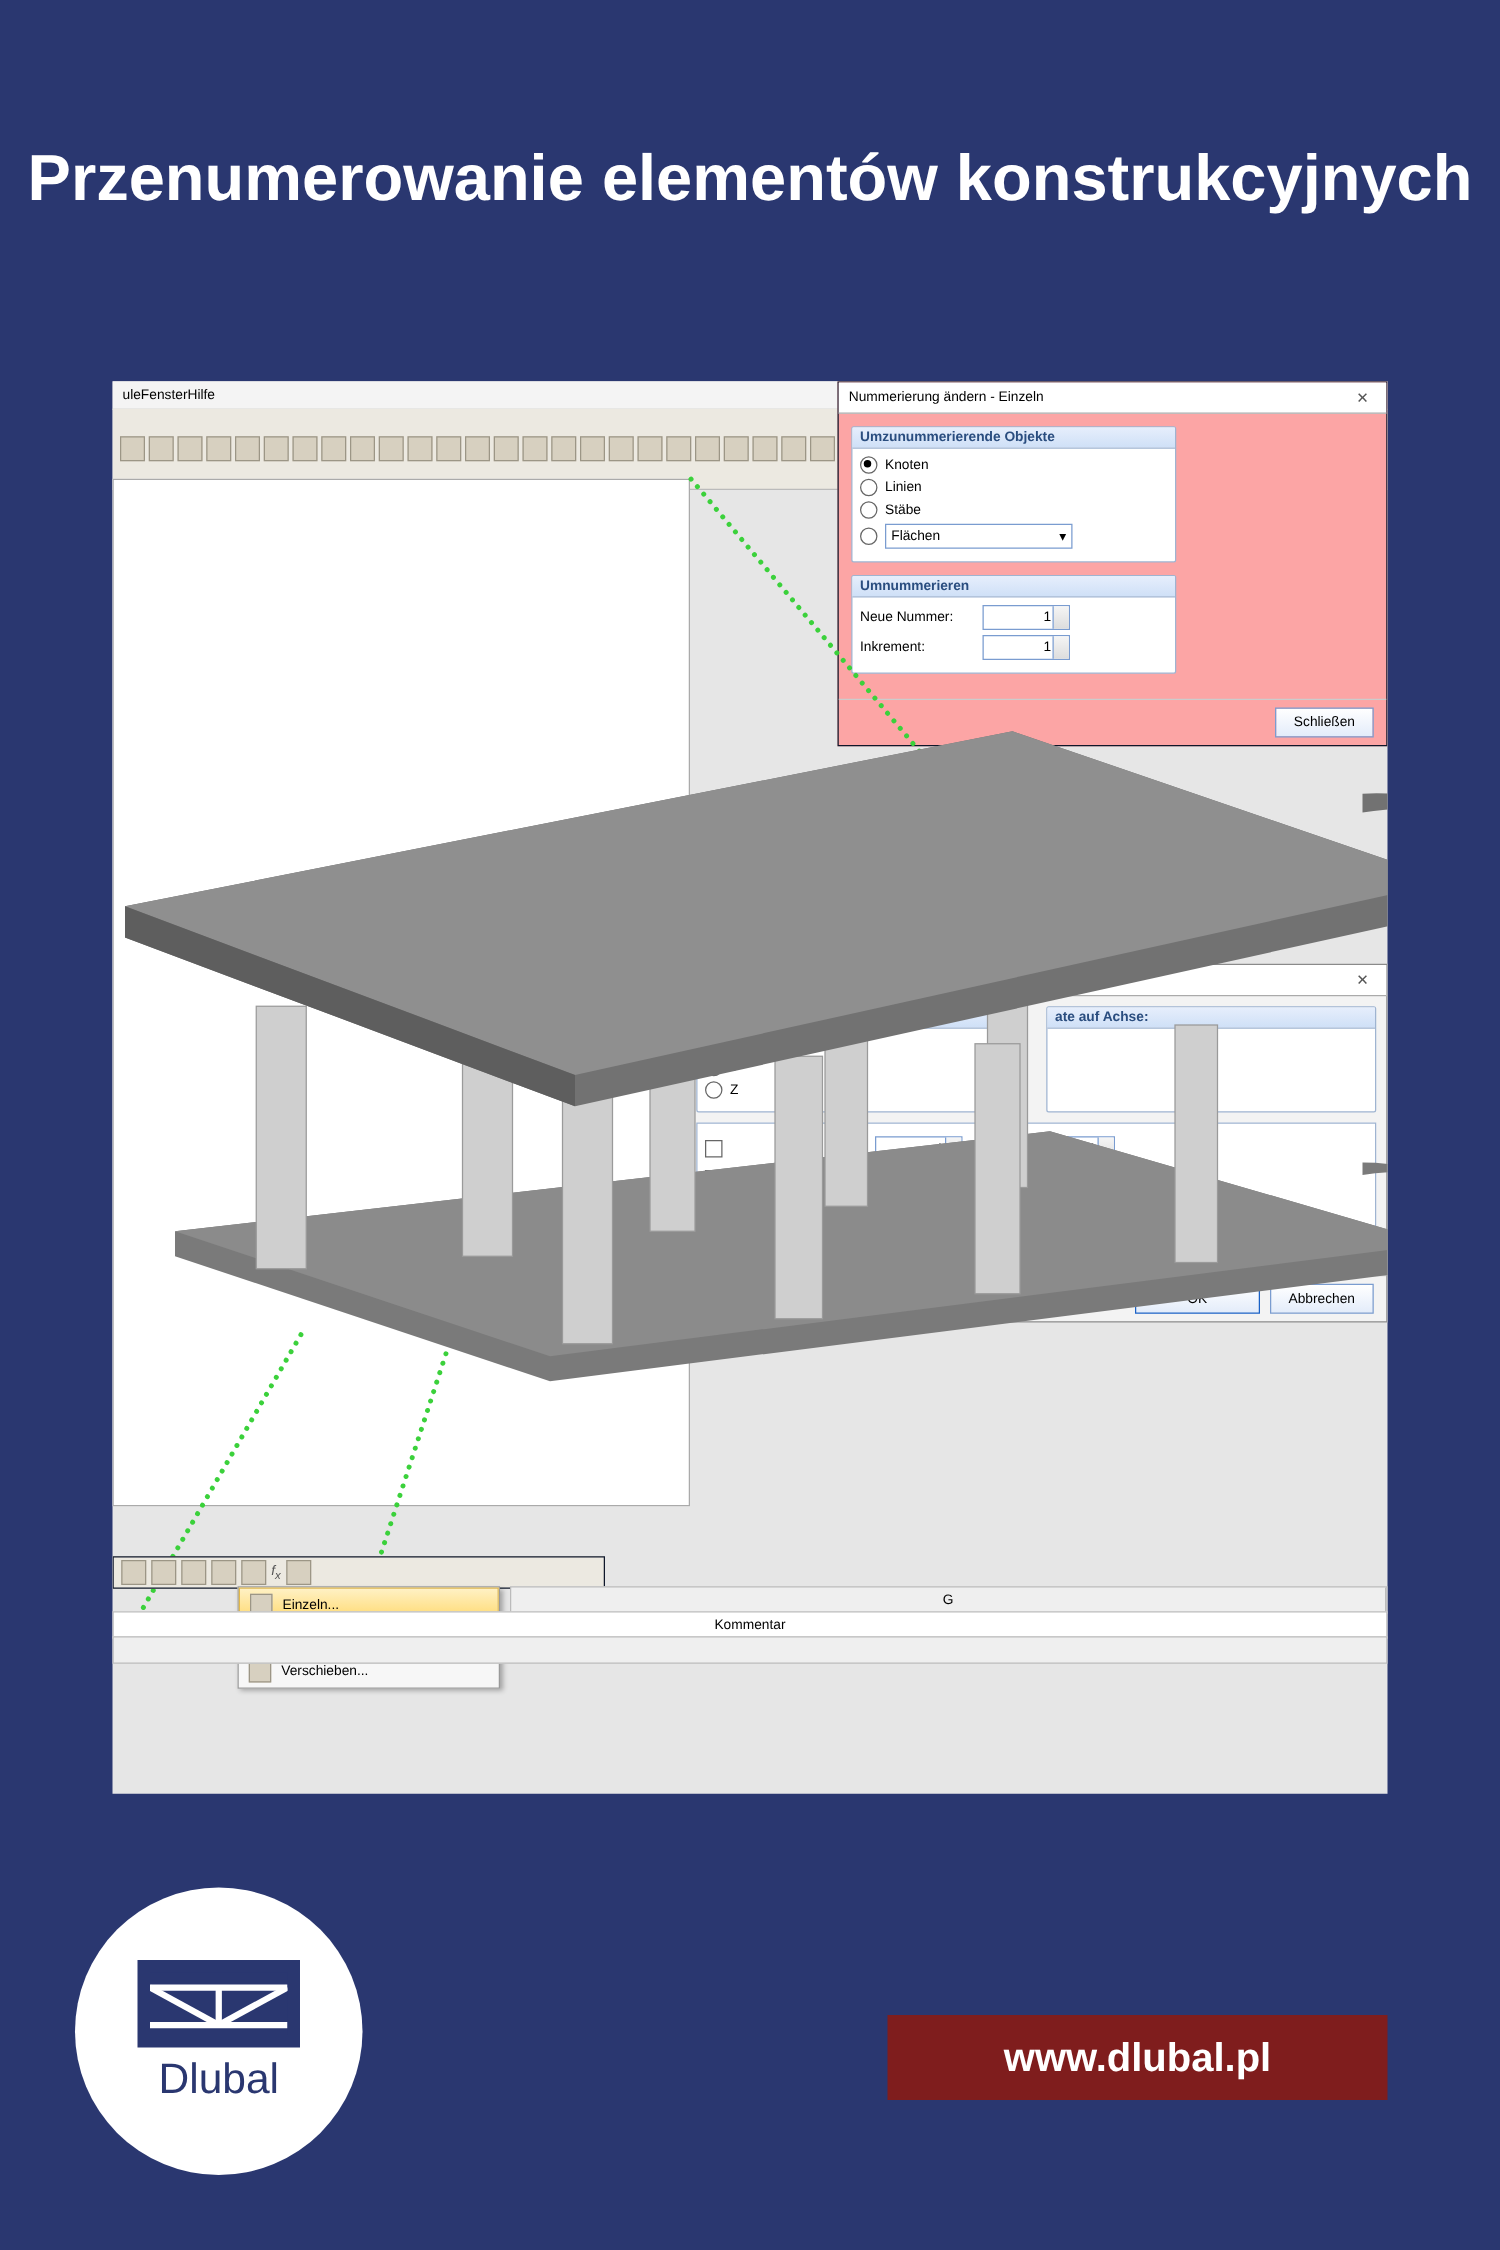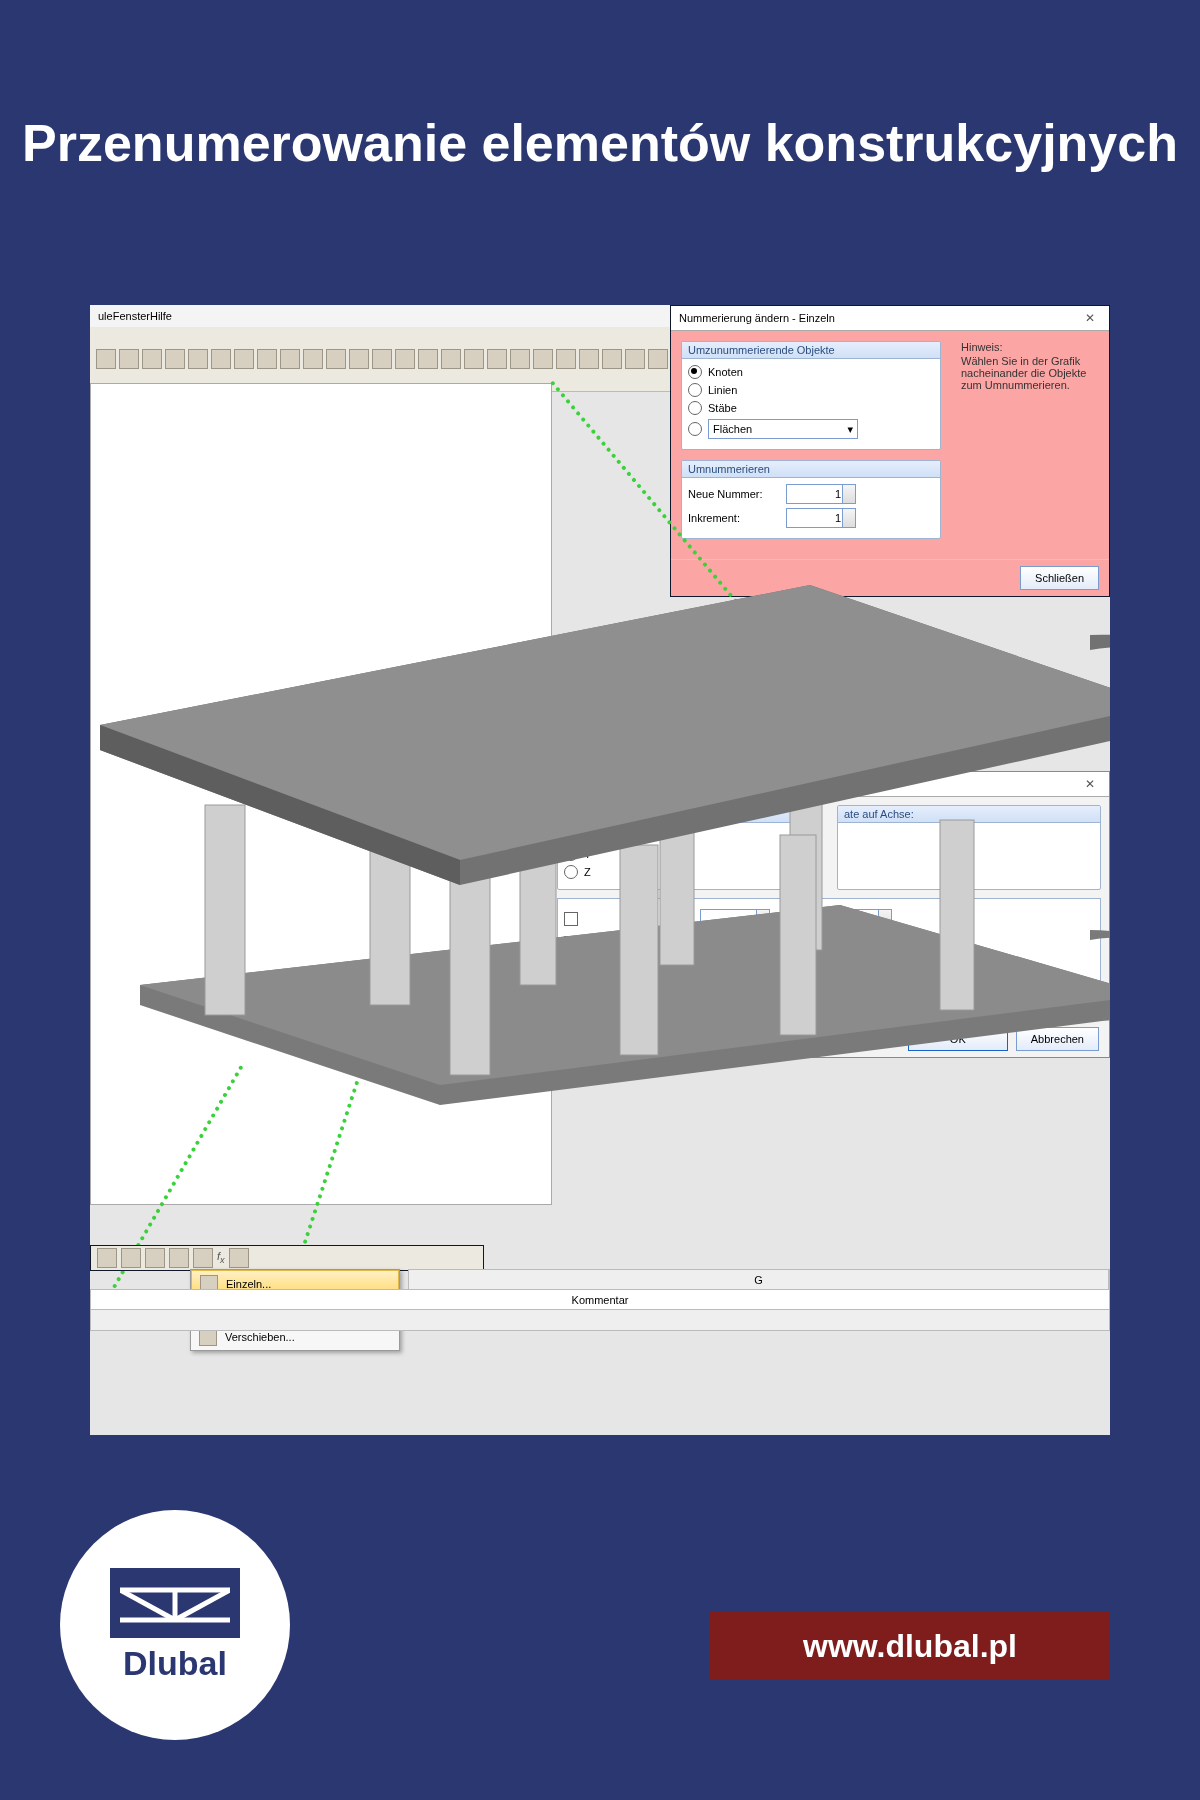--- a/index.html
+++ b/index.html
@@ -14,21 +14,21 @@
 .tb-icon{width:18px;height:18px;background:#d7d0c0;border:1px solid #9c9686;display:inline-block}
 
 .drawarea{position:absolute;top:78px;left:0;width:460px;height:820px;background:#fff;border:1px solid #aaa}
 
 .dlg1{position:absolute;top:0;right:0;width:438px;background:#fca5a5;border:1px solid #0f172a;font-size:11px}
 .dlg-title{height:24px;background:#fff;border-bottom:1px solid #aaa;display:flex;align-items:center;padding:0 8px;justify-content:space-between}
 .dlg-body{display:flex}
 .dlg-left{width:260px;padding:10px}
 .dlg-right{flex:1;padding:10px;color:#333}
 .group{border:1px solid #9fb4d1;background:#fff;margin-bottom:10px;padding:6px;border-radius:2px}
-.group-title{background:linear-gradient(#e6eefc,#cfe0f7);color:#2a4d7f;font-weight:400;padding:2px 6px;margin:-6px -6px 6px -6px;border-bottom:1px solid #9fb4d1}
+.group-title{background:linear-gradient(#e6eefc,#cfe0f7);color:#2a4d7f;font-weight:700;padding:2px 6px;margin:-6px -6px 6px -6px;border-bottom:1px solid #9fb4d1}
 .radio-row{display:flex;align-items:center;gap:6px;margin:4px 0}
 .radio{width:12px;height:12px;border:1px solid #666;border-radius:50%;display:inline-block;position:relative}
 .radio.on::after{content:"";position:absolute;width:6px;height:6px;background:#000;border-radius:50%;top:2px;left:2px}
 .select{border:1px solid #7a9cd0;height:18px;width:140px;display:inline-flex;align-items:center;justify-content:space-between;padding:0 4px;background:#fff}
 .field-row{display:flex;align-items:center;gap:8px;margin:4px 0}
 .num-input{width:54px;height:18px;border:1px solid #7a9cd0;background:#fff;text-align:right;padding-right:14px;position:relative;display:inline-block;line-height:18px}
 .num-input::after{content:"";position:absolute;right:0;top:0;width:12px;height:18px;border-left:1px solid #7a9cd0;background:linear-gradient(#f5f5f5,#ddd)}
 .btn{display:inline-block;border:1px solid #7a9cd0;background:linear-gradient(#fff,#e3ecfa);height:22px;line-height:22px;padding:0 14px}
 .close-btn{width:22px;height:18px;display:flex;align-items:center;justify-content:center;color:#555;font-size:12px}
 
@@ -52,21 +52,21 @@
 .gridrow2{position:absolute;top:984px;left:0;right:0;height:20px;background:#fff;border:1px solid #bbb;text-align:center;line-height:20px}
 .gridrow3{position:absolute;top:1004px;left:0;right:0;height:20px;background:#efefef;border:1px solid #bbb}
 
 .building{position:absolute;top:180px;left:-70px;width:1180px;height:640px;pointer-events:none}
 .building svg{width:100%;height:100%}
 
 .gline{position:absolute;border-left:4px dotted #3bd13b;transform-origin:top left}
 
 .logo-circle{position:absolute;left:60px;bottom:60px;width:230px;height:230px;border-radius:50%;background:#fff;display:flex;flex-direction:column;align-items:center;justify-content:center}
 .logo-mark{width:130px;height:70px;background:#2a3770;display:flex;align-items:center;justify-content:center;margin-bottom:6px}
-.logo-text{color:#2a3770;font-weight:700;font-size:34px}
+.logo-text{color:#2a3770;font-weight:400;font-size:34px}
 .url-banner{position:absolute;right:90px;bottom:120px;width:400px;height:68px;background:#7f1d1d;color:#fff;font-size:32px;font-weight:700;display:flex;align-items:center;justify-content:center}
 </style>
 </head>
 <body>
 
 <div class="page">
   <div class="title">Przenumerowanie elementów konstrukcyjnych</div>
 
   <div class="screenshot">
 
@@ -150,24 +150,20 @@
             <div class="group-title">Umnummerieren</div>
             <div class="field-row">
                 <span style="width:90px">Neue Nummer:</span>
                 <span class="num-input">1</span>
               </div>
             <div class="field-row">
                 <span style="width:90px">Inkrement:</span>
                 <span class="num-input">1</span>
               </div>
           </div>
-        </div>
-        <div class="dlg-right">
-          <div style="margin-bottom:2px">Hinweis:</div>
-          <div>Wählen Sie in der Grafik nacheinander die Objekte zum Umnummerieren.</div>
         </div>
       </div>
       <div style="display:flex;justify-content:flex-end;padding:6px 10px;border-top:1px solid #ccc">
         <span class="btn">Schließen</span>
       </div>
     </div>
 
     <div class="dlg2">
       <div class="dlg-title">
         <span></span>

